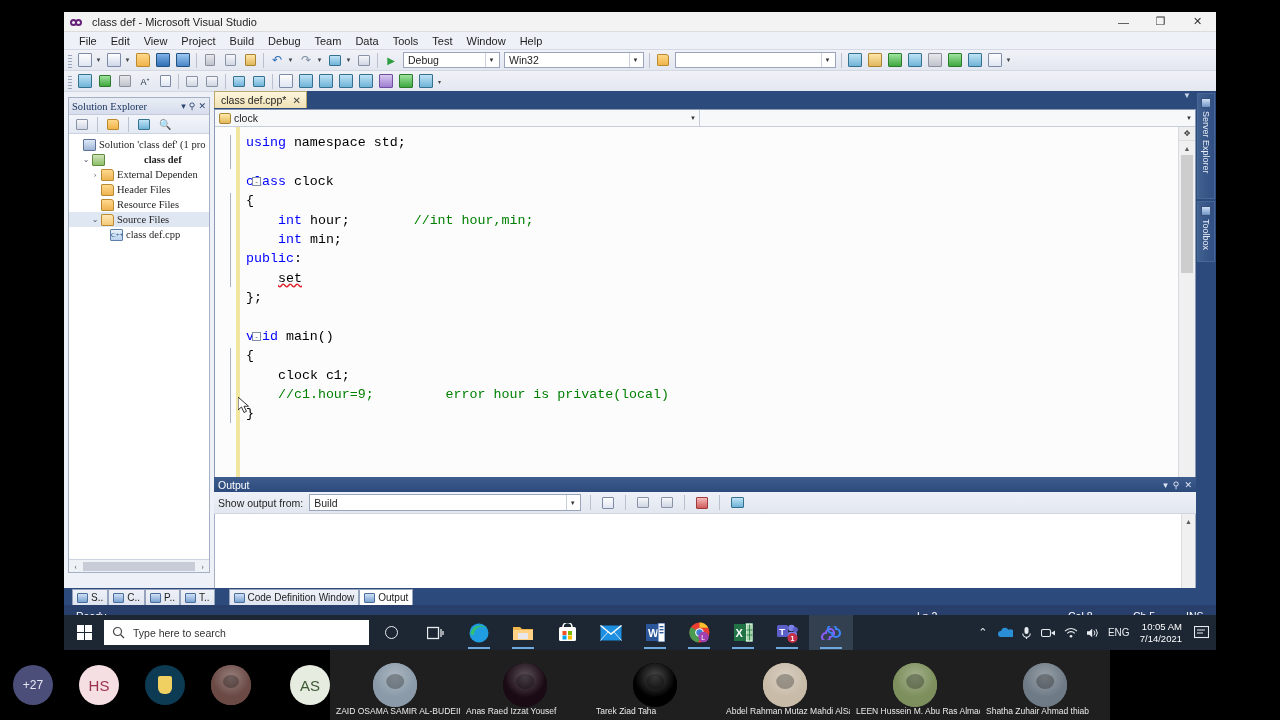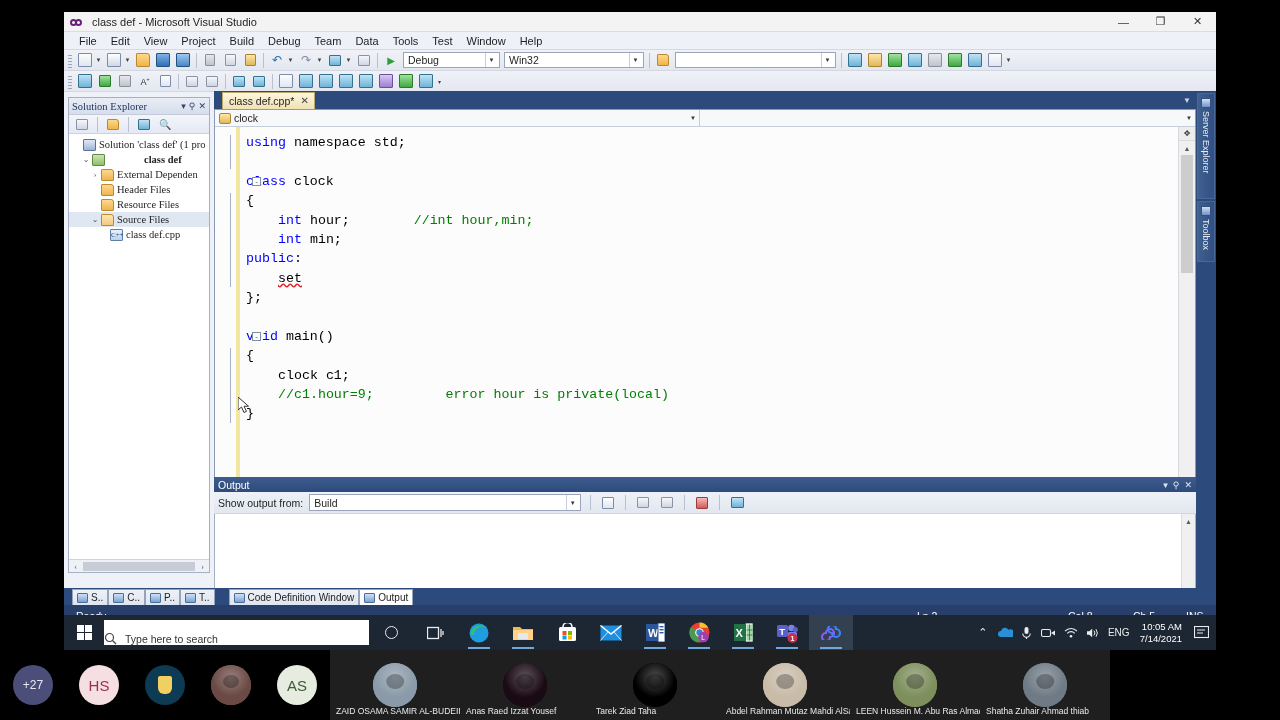--- a/index.html
+++ b/index.html
@@ -89,22 +89,22 @@
            font-size:7px; color:#1d4f8a; text-align:center; line-height:11px; }
   .tlabel { color:#1e1e1e; }
   .tlabel.b { font-weight:bold;margin-left:36px; }
   .sln-hscroll { height:13px; background:#eef1f6; border-top:1px solid #ccd3e0;
                  display:flex; align-items:center; }
   .sbtn { width:13px; text-align:center; font-size:8px; color:#4a5568; }
   .sthumb { flex:1; height:9px; background:#c7ccd6; margin:0 1px; }
 
   
   .docwell { position:absolute; left:150px; top:0; right:20px; bottom:0; }
-  .tabstrip { height:18px; background:#2d4a7c; display:flex; align-items:center;
-              padding-left:8px; position:relative; }
+  .tabstrip { height:18px; background:#2d4a7c; display:flex; align-items:flex-start;
+              padding-left:0px; position:relative; }
   .doctab { height:17px; background:linear-gradient(#fdf6df,#f0e2b4); border:1px solid #b9a86a;
             border-bottom:none; display:flex; align-items:center; padding:0 5px 0 6px;
             font-size:10.5px; color:#1e1e1e; gap:6px; }
   .doctab .x { font-size:10px; color:#444; }
   .tabstrip .tsright { margin-left:auto; display:flex; align-items:center; gap:6px;
             padding-right:5px; color:#c9d6ea; font-size:8px; }
 
   .editor-wrap { position:absolute; left:0; top:18px; right:0; bottom:0;
                  border:1px solid #8a9ab5; background:#fff; display:flex; flex-direction:column; }
   .navbar2 { height:17px; display:flex; border-bottom:1px solid #c6cddb; background:#f7f8fa; }
@@ -182,22 +182,22 @@
   .st-ready { padding-left:12px; }
   .st-cell { position:absolute; }
 
   
   .taskbar { position:absolute; left:64px; top:615px; width:1152px; height:35px;
              background:#1c2733; display:flex; align-items:center; }
   .startbtn { width:40px; height:35px; display:flex; align-items:center; justify-content:center; }
   .winlogo { width:15px; height:15px; display:grid; grid-template-columns:7px 7px;
              grid-template-rows:7px 7px; gap:1px; }
   .winlogo i { background:#fff; display:block; }
-  .searchbox { width:265px; height:25px; background:#fff; display:flex; align-items:flex-end;
-               gap:8px; }
+  .searchbox { width:265px; height:25px; background:#fff; display:flex; align-items:center;
+               padding-left:8px; gap:8px; }
   .searchbox span { font-size:10.5px; color:#333; }
   .tbicon { width:44px; height:35px; display:flex; align-items:center; justify-content:center;
             position:relative; }
   .tbicon.active::after { content:""; position:absolute; bottom:1px; left:11px; width:22px;
             height:2px; background:#6fa8dc; }
   .tbicon.cur { background:#32404f; }
   .tray { margin-left:auto; display:flex; align-items:center; height:35px; gap:0px;
           padding-right:2px; }
   .trayico { width:22px; display:flex; align-items:center; justify-content:center;
              color:#e8ebef; font-size:11px; }
@@ -812,21 +812,21 @@
           <span style="width: 14px; height: 18px; background: rgb(240, 208, 96); border-radius: 2px 2px 6px 6px; display: block;"></span>
         </div>
       </div>
       <div class="tile plain" style="width: 66px;">
         <div class="av mini" style="background: rgb(107, 74, 69); color: rgb(255, 255, 255);">
           <div class="photo" style="background: radial-gradient(circle at 50% 32%, rgba(255, 255, 255, 0.3), transparent 55%), rgb(107, 74, 69);">
             <div style="position: absolute; left: 50%; top: 24%; transform: translateX(-50%); width: 40%; height: 34%; border-radius: 50%; background: rgba(0, 0, 0, 0.28);"></div>
           </div>
         </div>
       </div>
-      <div class="tile plain" style="width: 66px;">
+      <div class="tile plain" style="width: 66px; justify-content: flex-end;">
         <div class="av mini" style="background: rgb(230, 236, 224); color: rgb(61, 90, 52);">
           <span>AS</span>
         </div>
       </div>
       <div class="tile" style="width: 130px;">
         <div class="av big" style="background: rgb(138, 154, 168); color: rgb(255, 255, 255);">
           <div class="photo" style="background: radial-gradient(circle at 50% 32%, rgba(255, 255, 255, 0.3), transparent 55%), rgb(138, 154, 168);">
             <div style="position: absolute; left: 50%; top: 24%; transform: translateX(-50%); width: 40%; height: 34%; border-radius: 50%; background: rgba(0, 0, 0, 0.28);"></div>
           </div>
         </div>

